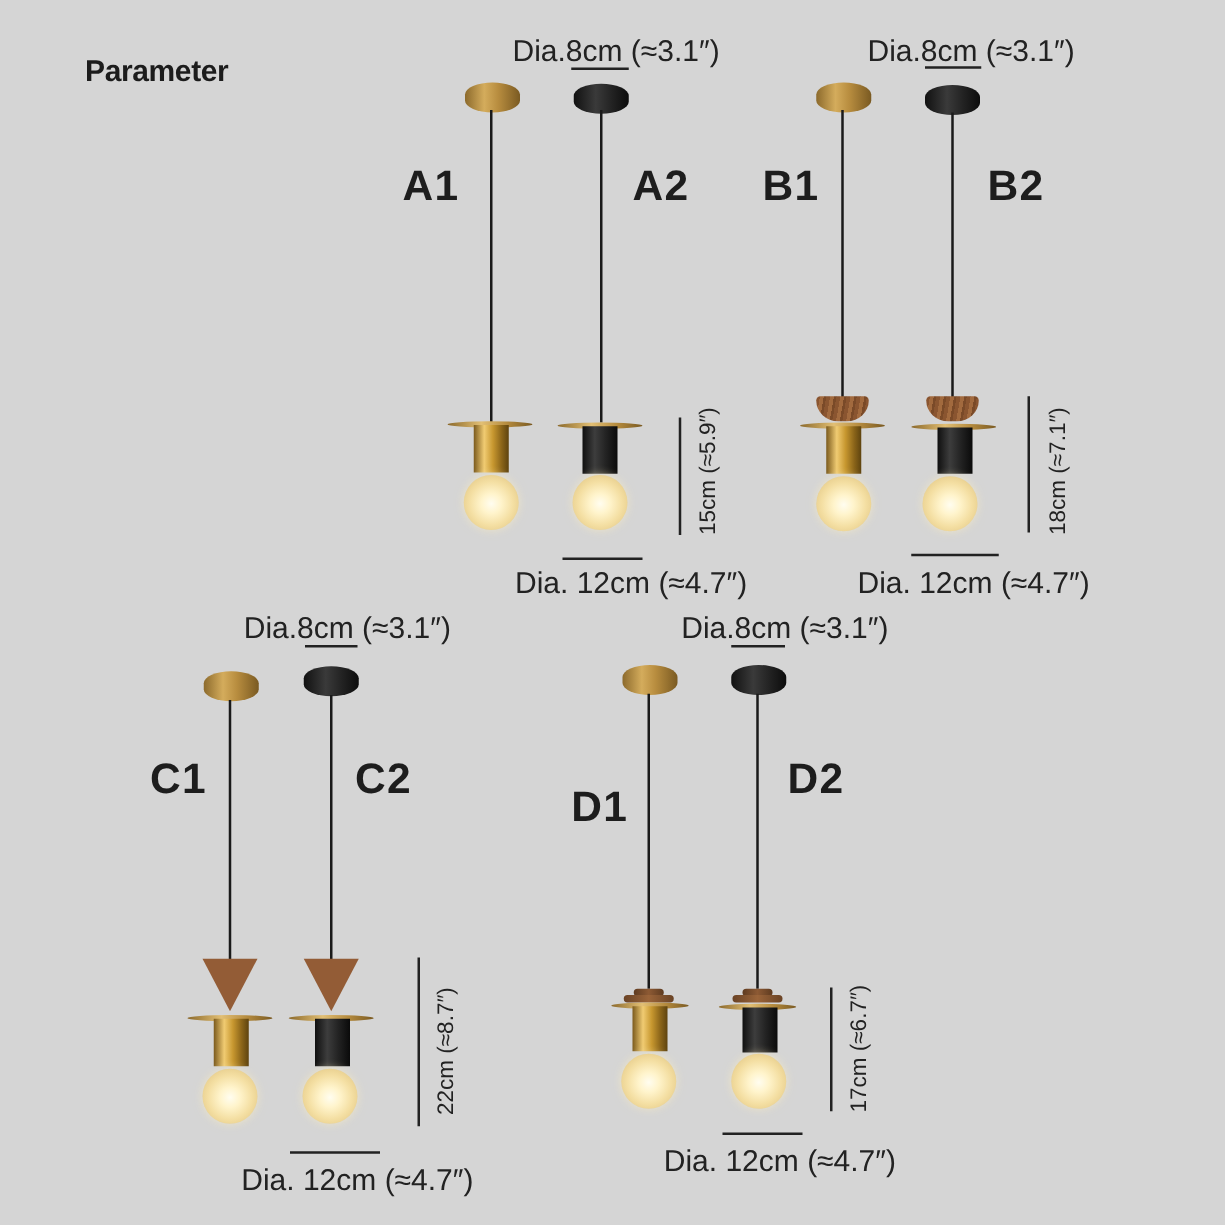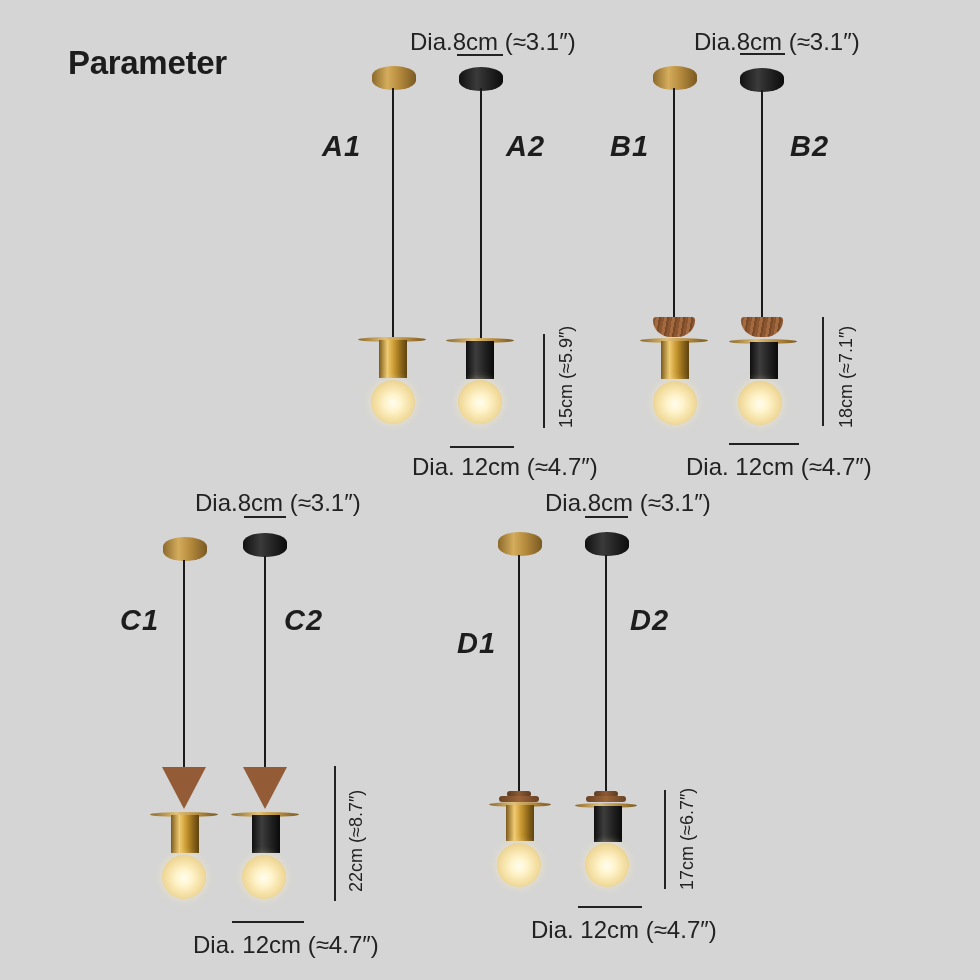--- a/index.html
+++ b/index.html
@@ -1,22 +1,22 @@
 <!DOCTYPE html>
 <html><head>
 <meta charset="utf-8">
 <style>
   html, body { margin:0; padding:0; }
   body {
     width:980px; height:980px; background:#d5d5d5; position:relative; overflow:hidden;
     font-family:"Liberation Sans", "DejaVu Sans", sans-serif; color:#222;
   }
   .abs { position:absolute; }
-  .title { left:68px; top:44px; font-size:33px; font-weight:bold; color:#1c1c1c; letter-spacing:-0.3px; }
-  .model { font-size:29px; font-weight:bold; font-style:italic; color:#1d1d1d; letter-spacing:1px; }
+  .title { left:68px; top:44px; font-size:24px; font-weight:bold; color:#1c1c1c; letter-spacing:-0.3px; }
+  .model { font-size:34px; font-weight:bold; color:#1d1d1d; letter-spacing:1px; }
   .dim { font-size:24px; color:#222; white-space:nowrap; }
   .rule-h { height:2px; background:#222; }
   .rule-v { width:2px; background:#222; }
   .vlabel { font-size:18px; color:#222; white-space:nowrap; transform:rotate(-90deg); transform-origin:left top; }
 
   
   .canopy { width:44px; height:24px; border-radius:50%/40%; }
   .canopy.brass { background:linear-gradient(90deg,#8c6a2c 0%,#d4ac5c 35%,#b88d3f 60%,#7a5a22 100%); }
   .canopy.black { background:linear-gradient(90deg,#111 0%,#3a3a3a 40%,#222 70%,#0c0c0c 100%); }
   .cord { width:2px; background:#1a1a1a; }

